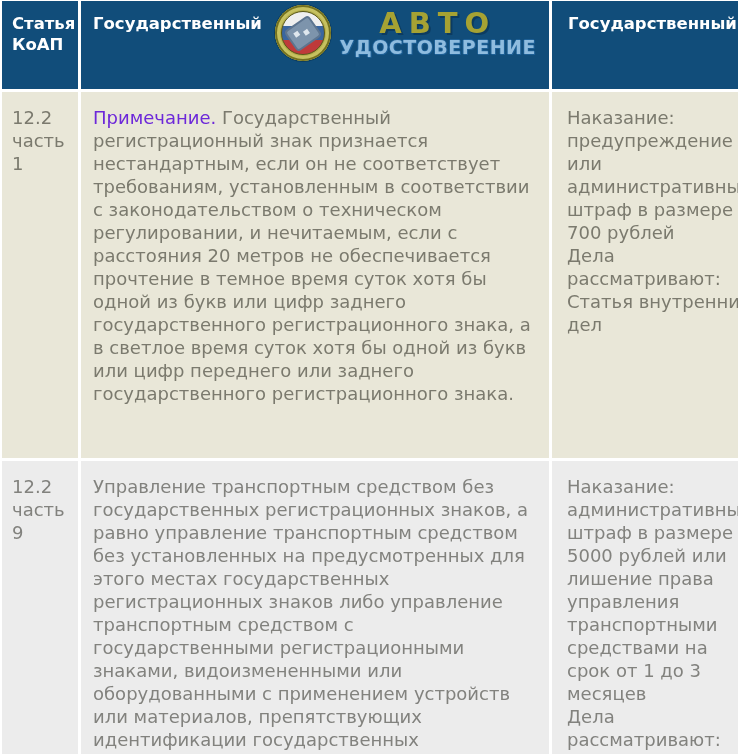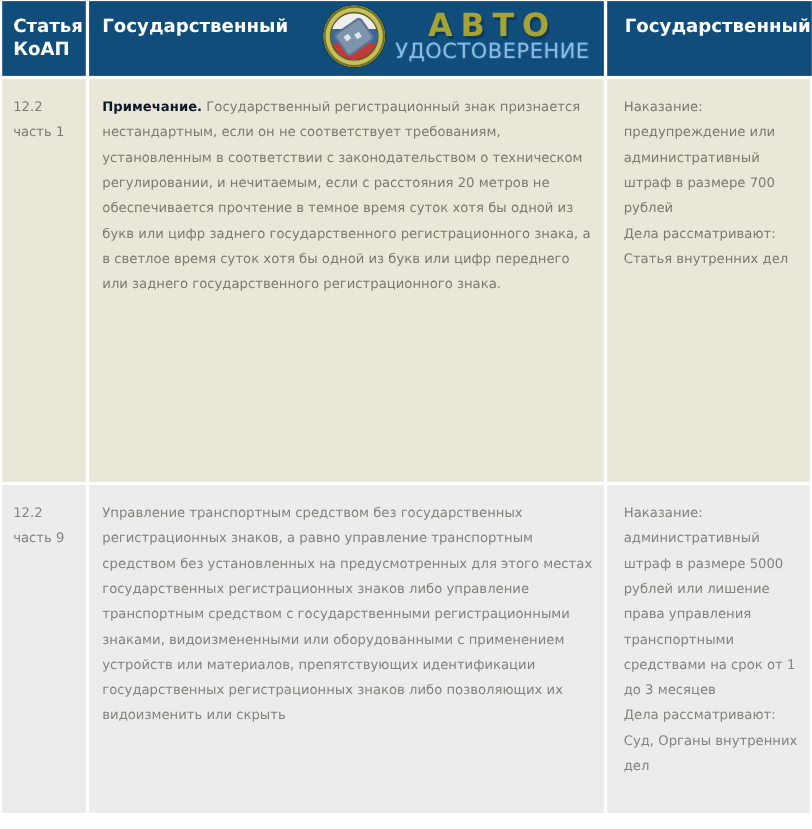--- a/index.html
+++ b/index.html
@@ -4,51 +4,51 @@
 <style>
   html,body{margin:0;padding:0;background:#fff;}
   body{font-family:"DejaVu Sans","Liberation Sans",sans-serif;}
   .page{width:734px;margin:1px auto 0 auto;}
   .tbl{display:flex;flex-direction:column;gap:3px;background:#fff;}
   .r{display:grid;grid-template-columns:76px 468px 1fr;gap:3px;}
   
   .hdr .cell{
     background:var(--header-bg,#114d7a);
     color:#fff;font-weight:bold;font-size:16.5px;line-height:21px;
-    padding:12px 8px 10px 10px;box-sizing:border-box;height:68px;
+    padding:12px 8px 10px 10px;box-sizing:border-box;height:88px;
   }
   .hdr .cell.offense-h{position:relative;padding-left:12px;}
   .hdr .cell.resp-h{padding-left:16px;}
   
   .logo{position:absolute;right:13px;top:4px;display:flex;align-items:center;gap:9px;}
   .emblem{width:56px;height:56px;border-radius:50%;
     background:var(--emblem-ring,#b3ad4a);
     box-shadow:inset 0 0 0 2px #74711f, inset 0 0 0 5px #c6c160, 0 0 0 1px #0c3d61;
     display:flex;align-items:center;justify-content:center;}
   .flag{width:42px;height:42px;border-radius:50%;overflow:hidden;border:1px solid #59571a;
     background:linear-gradient(180deg,#efefef 0 34%,#3a66a0 34% 67%,#bf3a3a 67% 100%);
     display:flex;align-items:center;justify-content:center;}
   .glyph{width:26px;height:21px;background:#7d94ac;border:2px solid #5d7590;border-radius:4px;
     transform:rotate(-35deg);position:relative;}
   .glyph::after{content:"";position:absolute;left:5px;top:5px;width:5px;height:5px;background:#dfe7ee;
     box-shadow:9px 4px 0 #dfe7ee;}
   .logo-text{display:flex;flex-direction:column;align-items:center;}
   .logo-title{font-size:29px;font-weight:bold;letter-spacing:7px;line-height:27px;
     color:var(--logo-title,#a6a233);text-shadow:2px 2px 0 rgba(10,45,75,.55);}
-  .logo-subtitle{font-size:19px;font-weight:normal;letter-spacing:.5px;line-height:20px;
+  .logo-subtitle{font-size:19px;font-weight:bold;letter-spacing:.5px;line-height:20px;
     color:var(--logo-subtitle,#8fbcdf);
     text-shadow:1px 0 #1d5f95,-1px 0 #1d5f95,0 1px #1d5f95,0 -1px #1d5f95,1px 1px 0 #1d5f95;}
   
-  .row .cell{font-size:12px;line-height:23px;padding:14px 10px 12px 12px;box-sizing:border-box;}
+  .row .cell{font-size:18px;line-height:23px;padding:14px 10px 12px 12px;box-sizing:border-box;}
   .row .col-article{padding-left:10px;padding-right:4px;}
   .row1 .cell{background:var(--row1-bg,#e9e7d8);color:#7b7a6e;min-height:366px;}
   .row2 .cell{background:var(--row2-bg,#ececec);color:#82827e;min-height:298px;}
   .row .col-resp{padding-left:15px;padding-right:8px;}
   p{margin:0;}
-  .note-label{font-weight:bold;color:#0f172a;}
+  .note-label{font-weight:normal;color:#6d28d9;}
 </style>
 </head>
 <body>
 
 <div class="page">
   <div class="tbl">
 
     <div class="r hdr">
       <div class="cell">Статья КоАП</div>
       <div class="cell offense-h">

